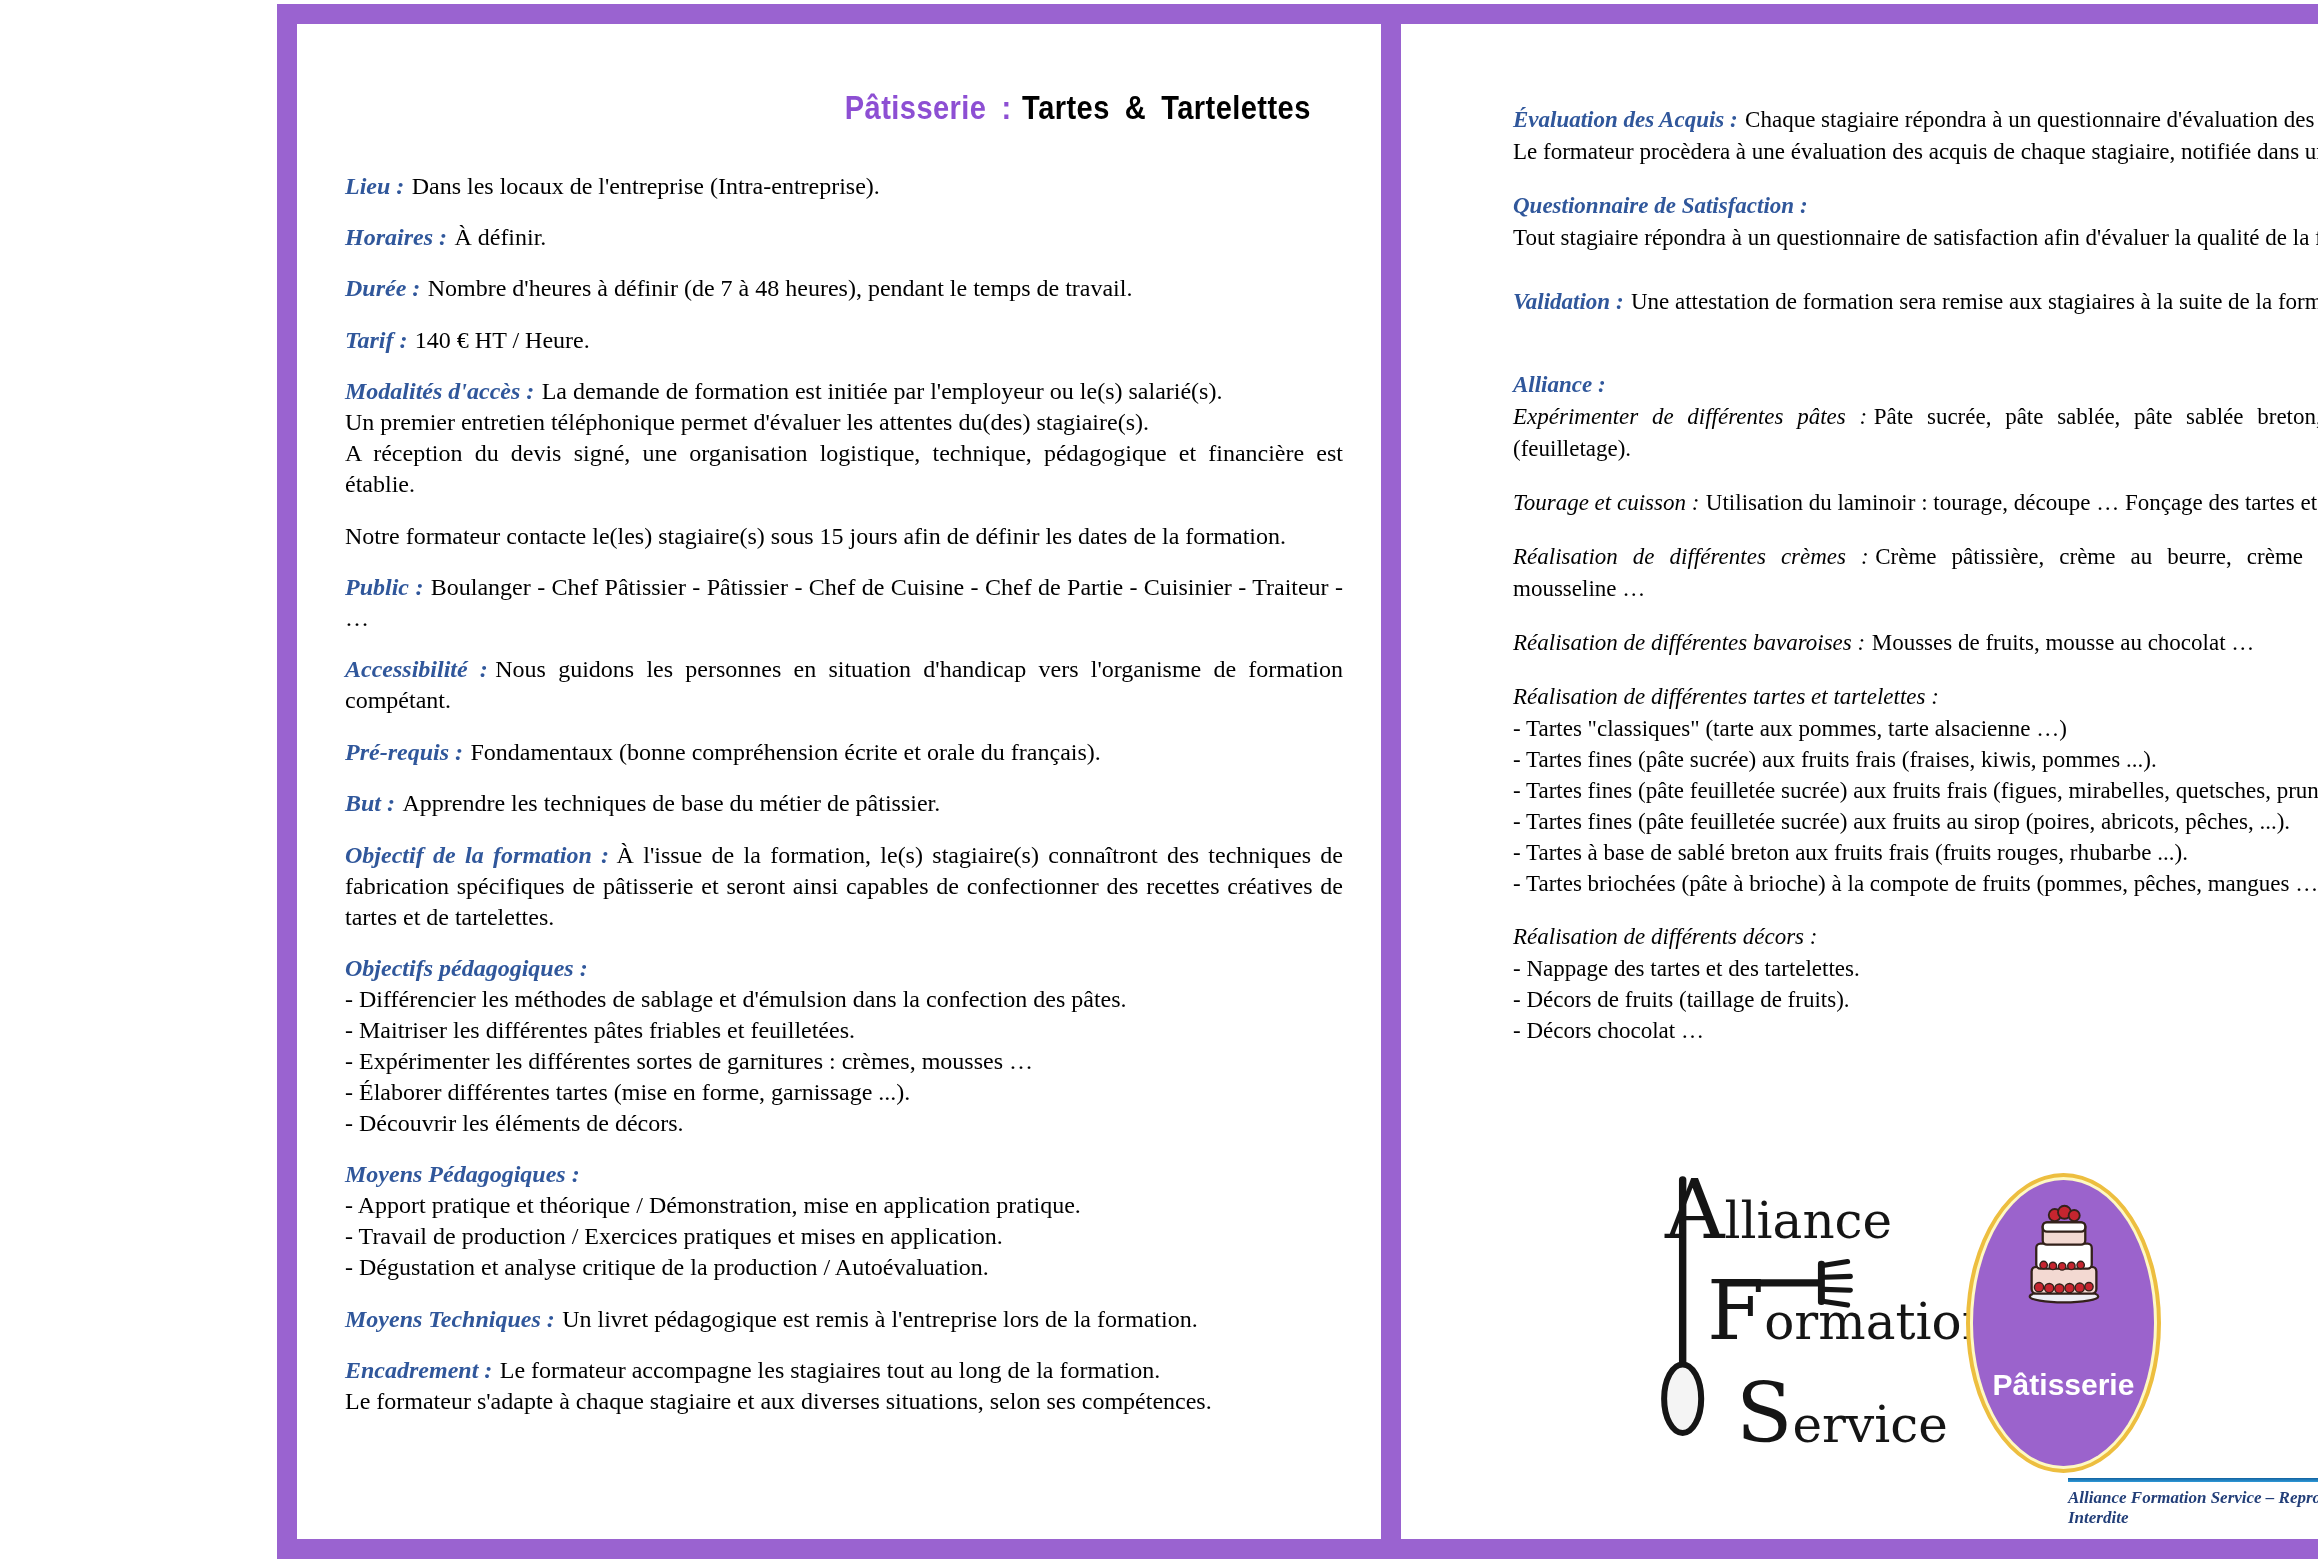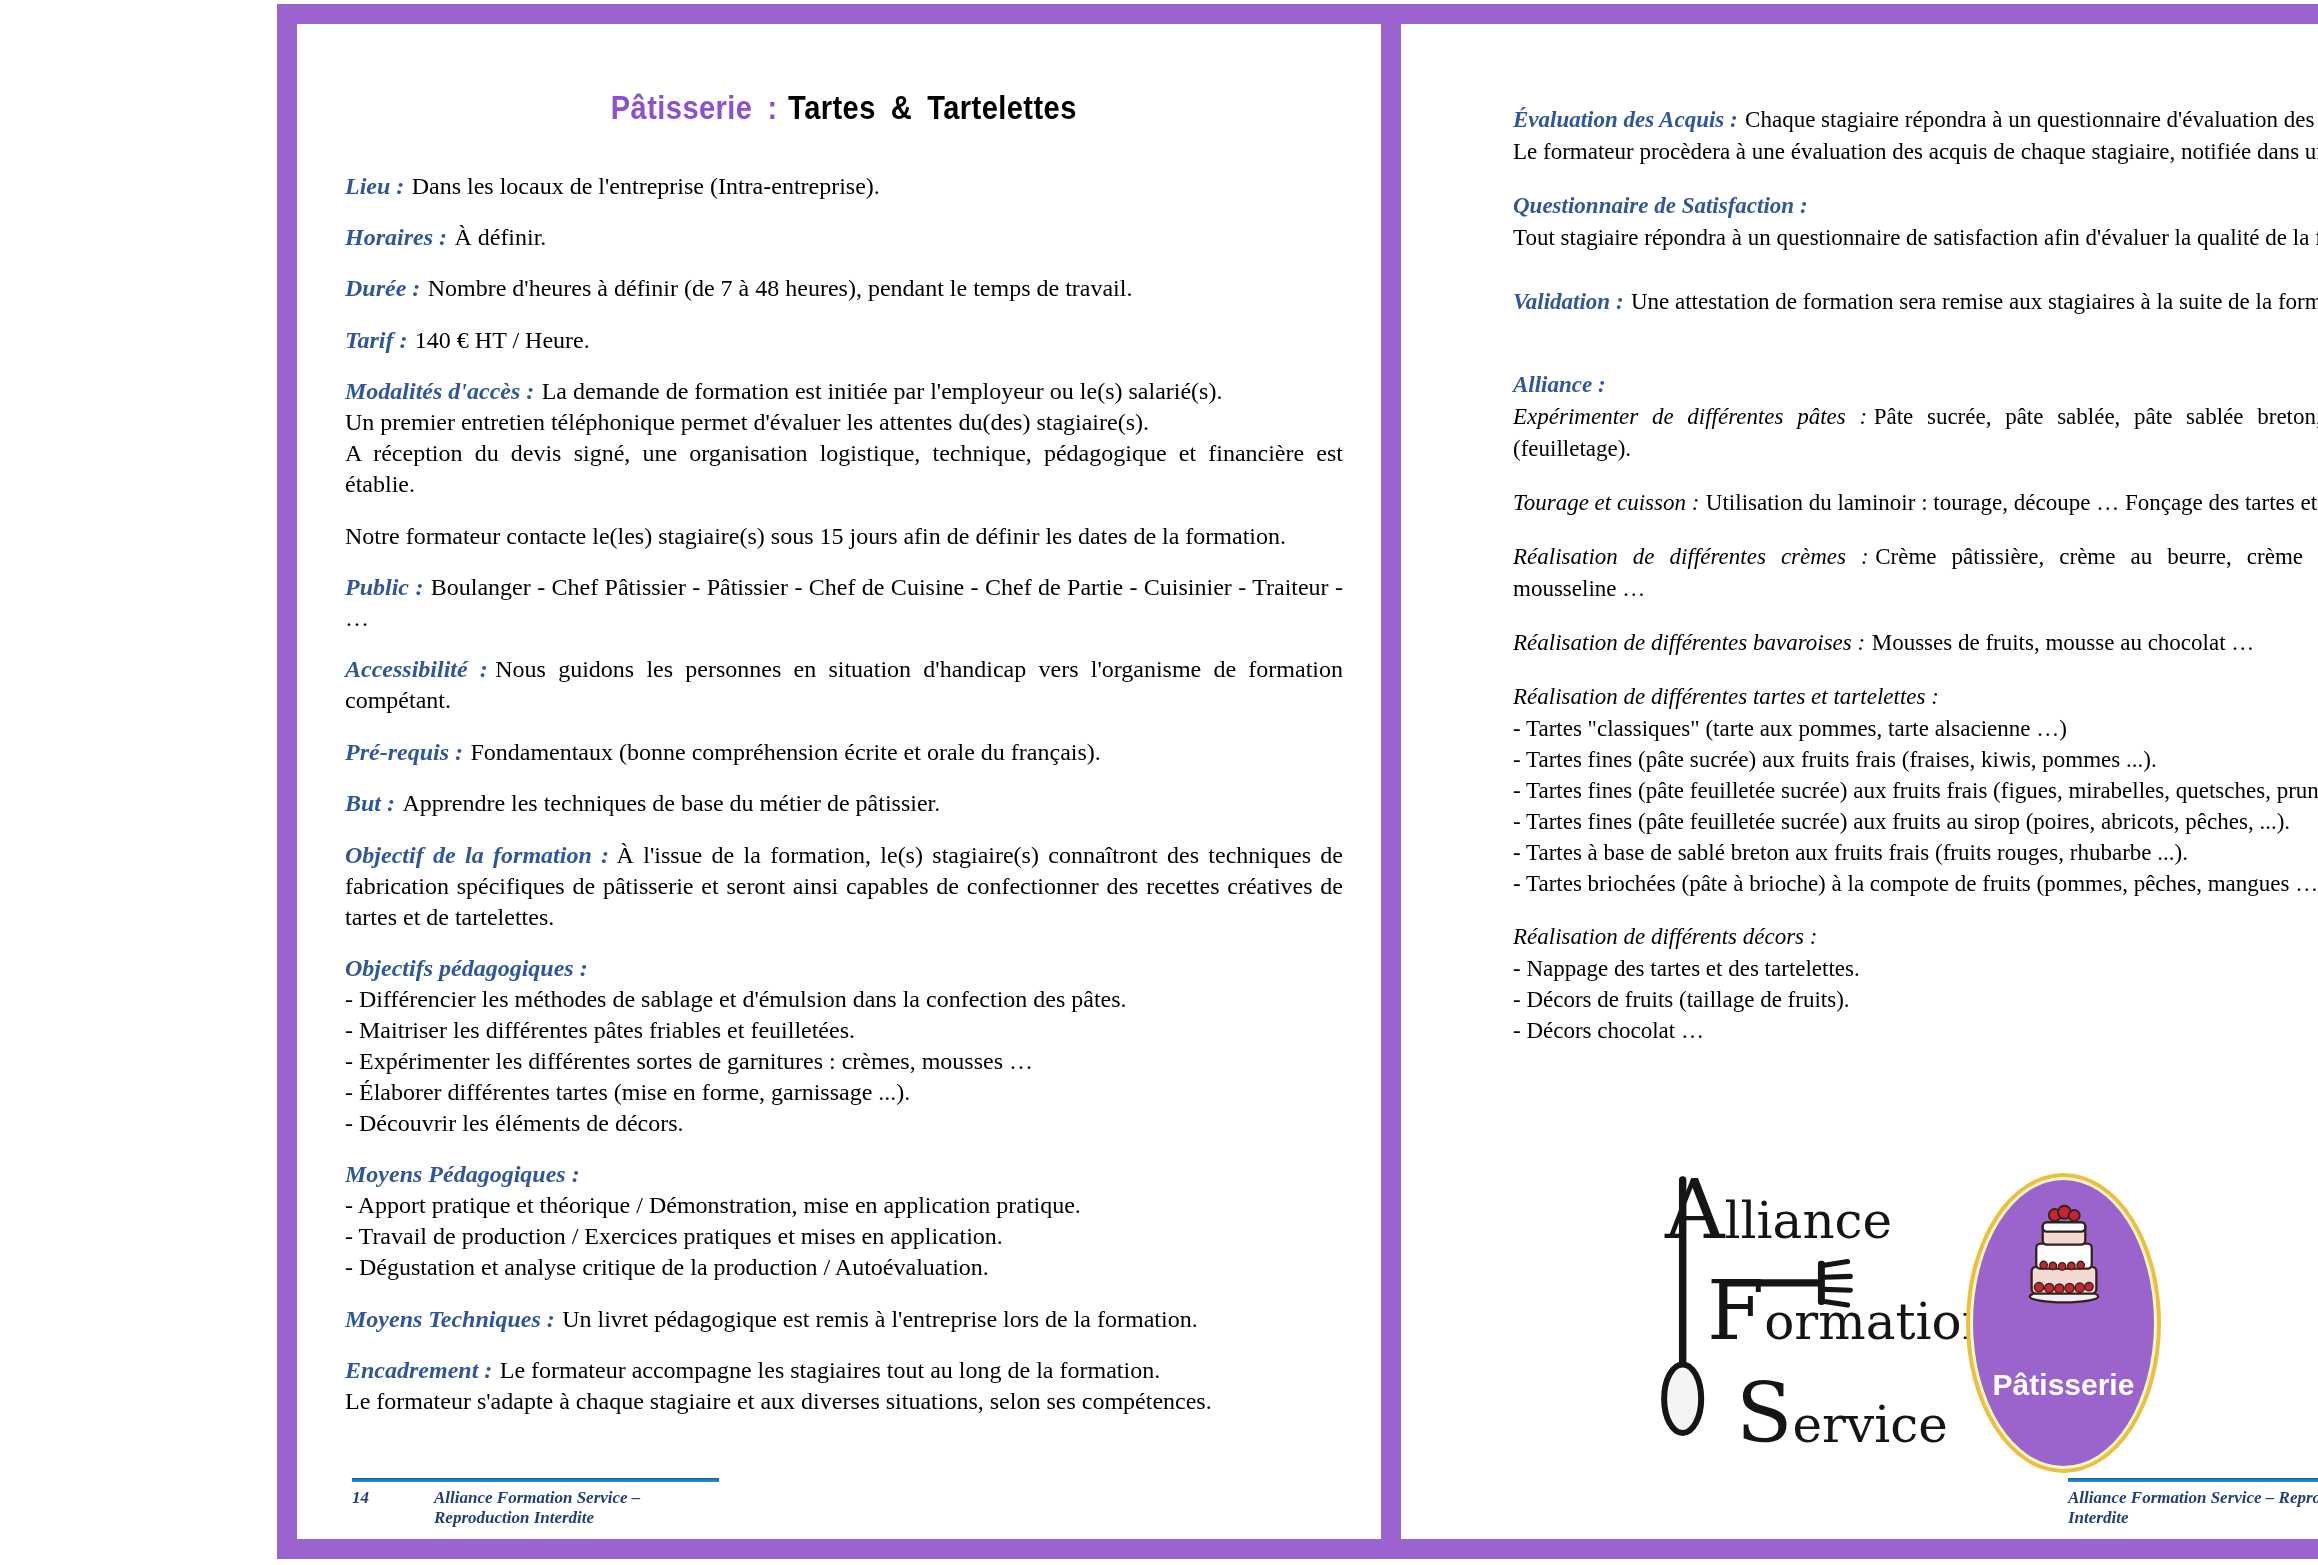--- a/index.html
+++ b/index.html
@@ -23,21 +23,21 @@
   }
   .divider{
     position:absolute;left:1084px;top:0;width:20px;height:1515px;
     background:var(--purple);
   }
   .col{position:absolute;}
   .col-left{left:48px;top:65px;width:998px;}
   .col-right{left:1216px;top:80px;width:960px;}
 
   .title{
-    margin:0 0 45px 0;text-align:center;
+    margin:0 0 45px 0;text-align:right;
     font-family:"Liberation Sans",sans-serif;font-weight:bold;
     font-size:33px;line-height:37px;word-spacing:7.4px;letter-spacing:0.5px;
   }
   .title-inner{display:inline-block;transform:scaleX(.88);transform-origin:center;white-space:nowrap;}
   .tp{color:var(--title-purple);margin-right:12px;}
 
   .p{margin:0 0 20.4px 0;font-size:24px;line-height:31px;text-align:justify;}
   .sec{margin:0 0 20.4px 0;}
   .sec .p{margin:0;}
   .group{margin:0 0 20.4px 0;}
@@ -236,27 +236,20 @@
         <g>
           <circle cx="100" cy="34" r="13" fill="#c6252f" stroke="#33211a" stroke-width="4"></circle>
           <circle cx="121" cy="28" r="14" fill="#c6252f" stroke="#33211a" stroke-width="4"></circle>
           <circle cx="142" cy="35" r="12" fill="#c6252f" stroke="#33211a" stroke-width="4"></circle>
         </g>
       </svg>
       <div class="badge-label">Pâtisserie</div>
     </div>
   </div>
 
-  <div class="footer fl">
-    <div class="frule"></div>
-    <div class="frow">
-      <span class="fnum">14</span>
-      <span class="ftx">Alliance Formation Service – Reproduction Interdite</span>
-    </div>
-  </div>
 
   <div class="footer fr">
     <div class="frule"></div>
     <div class="frow">
       <span class="ftx">Alliance Formation Service – Reproduction Interdite</span>
 
     </div>
   </div>
 </div>
 

